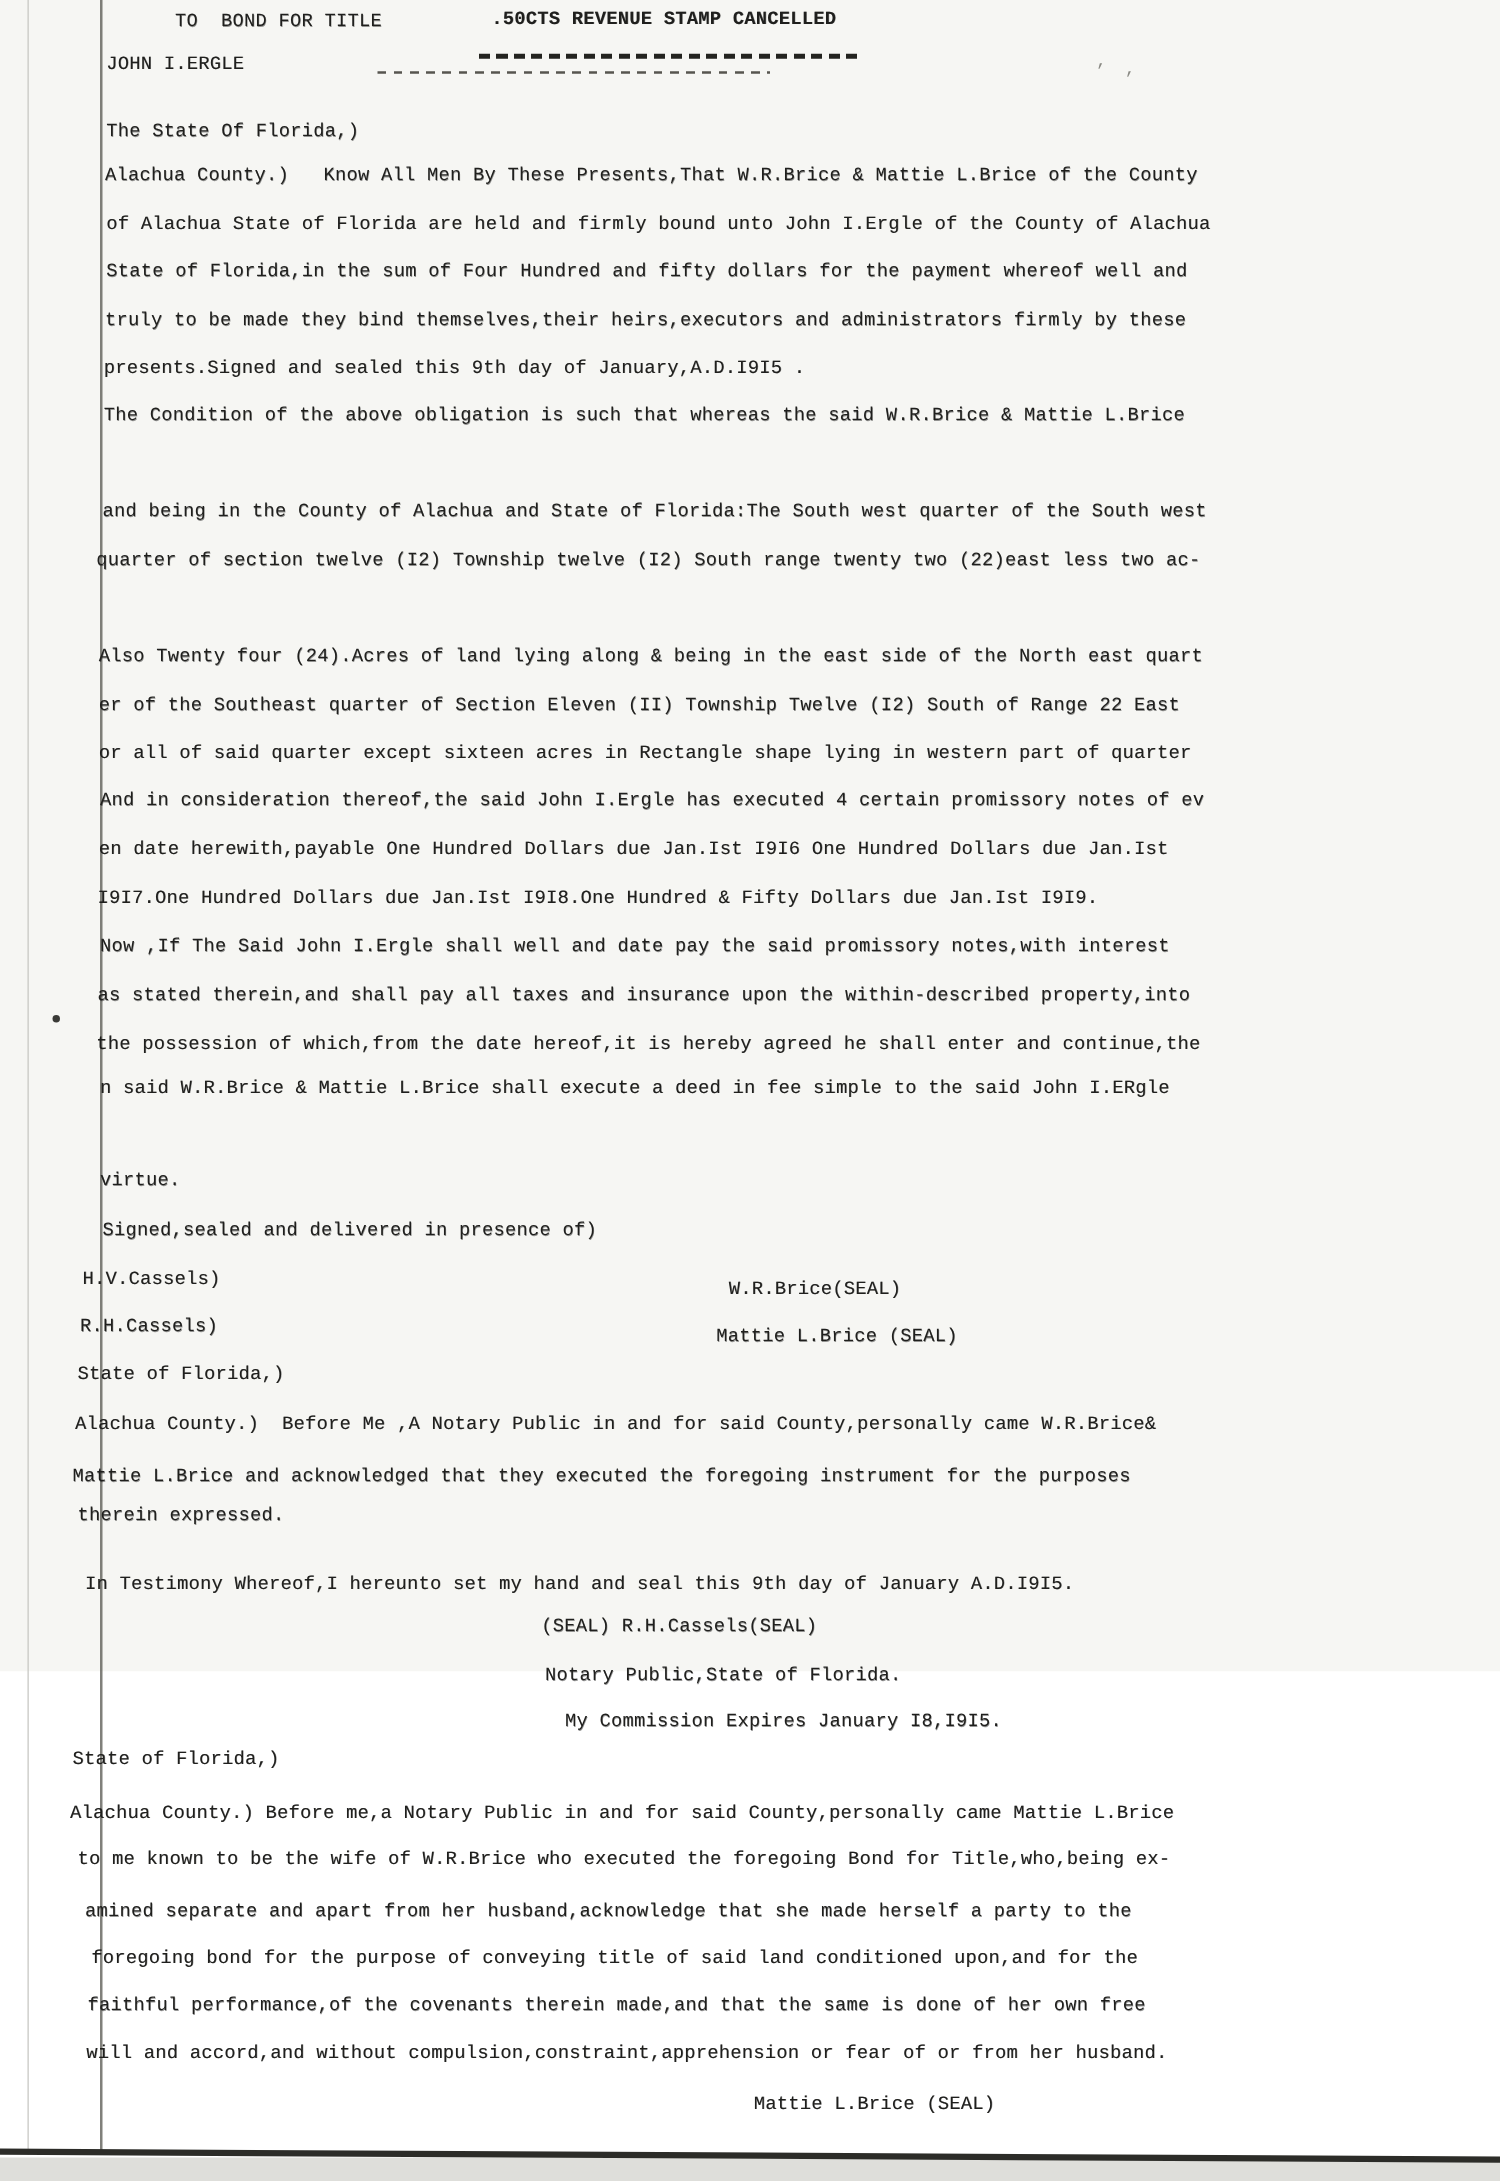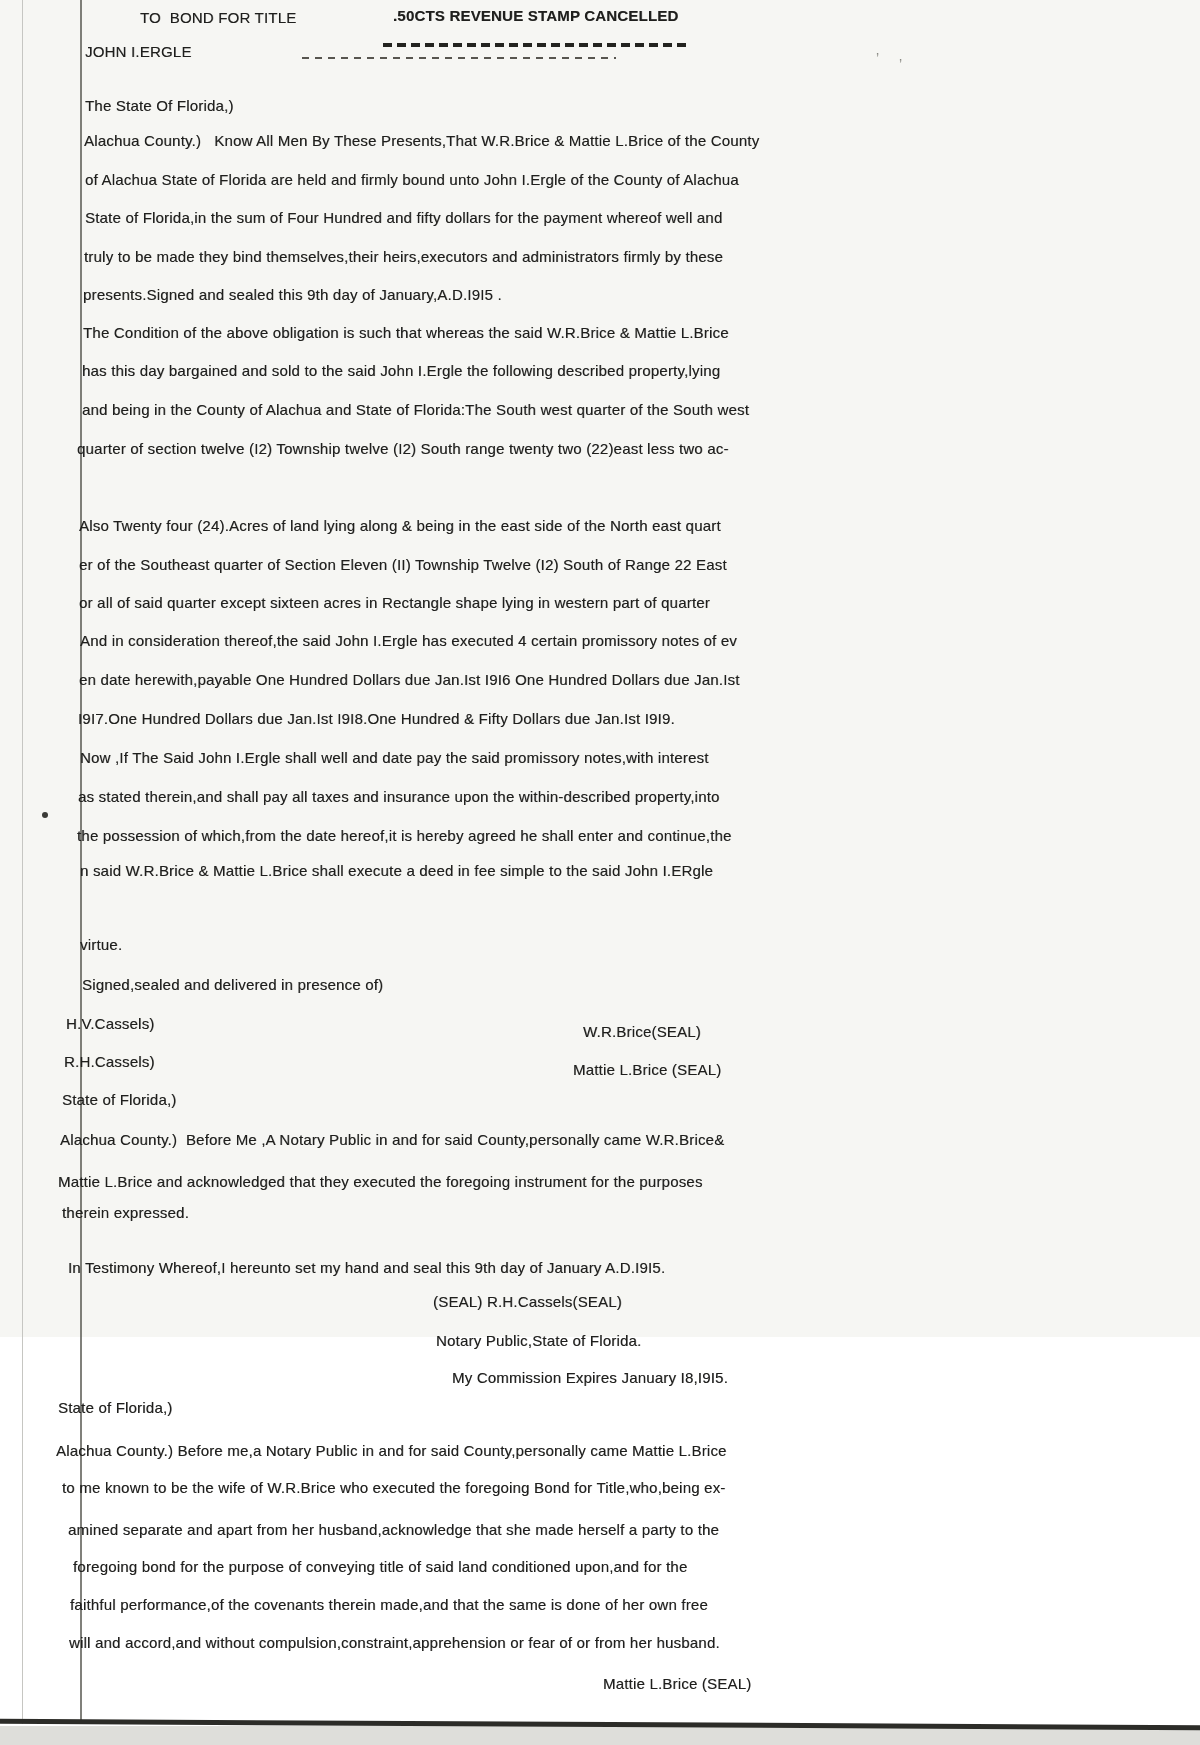--- a/index.html
+++ b/index.html
@@ -1,20 +1,20 @@
 <!DOCTYPE html>
 <html><head>
 <meta charset="utf-8">
 <style>
   html,body{margin:0;padding:0;}
   body{width:1200px;height:1745px;overflow:hidden;}
   .page{
     position:relative;width:1200px;height:1337px;
     background:#f6f6f3;
-    font-family:Liberation Sans, sans-serif;
+    font-family:Liberation Mono, monospace;
     color:#1f1f1d;
   }
   .ln{
     position:absolute;
     font-size:15px;
     line-height:19px;
     letter-spacing:.2px;
     white-space:pre;
     text-shadow:.4px .4px .5px rgba(25,25,25,.45);
   }
@@ -60,21 +60,20 @@
   <div class="dash-heavy"></div>
   <div class="dash-light"></div>
 
   <div class="ln" style="left:85px;top:96px">The State Of Florida,)</div>
   <div class="ln" style="left:84px;top:131px">Alachua County.)   Know All Men By These Presents,That W.R.Brice &amp; Mattie L.Brice of the County</div>
   <div class="ln" style="left:85px;top:208px">State of Florida,in the sum of Four Hundred and fifty dollars for the payment whereof well and</div>
   <div class="ln" style="left:85px;top:170px">of Alachua State of Florida are held and firmly bound unto John I.Ergle of the County of Alachua</div>
   <div class="ln" style="left:84px;top:247px">truly to be made they bind themselves,their heirs,executors and administrators firmly by these</div>
   <div class="ln" style="left:83px;top:285px">presents.Signed and sealed this 9th day of January,A.D.I9I5 .</div>
   <div class="ln" style="left:83px;top:323px">The Condition of the above obligation is such that whereas the said W.R.Brice &amp; Mattie L.Brice</div>
-  <div class="ln" style="left:82px;top:361px">has this day bargained and sold to the said John I.Ergle the following described property,lying</div>
   <div class="ln" style="left:82px;top:400px">and being in the County of Alachua and State of Florida:The South west quarter of the South west</div>
   <div class="ln" style="left:77px;top:439px">quarter of section twelve (I2) Township twelve (I2) South range twenty two (22)east less two ac-</div>
   <div class="ln" style="left:79px;top:516px">Also Twenty four (24).Acres of land lying along &amp; being in the east side of the North east quart</div>
   <div class="ln" style="left:79px;top:555px">er of the Southeast quarter of Section Eleven (II) Township Twelve (I2) South of Range 22 East</div>
   <div class="ln" style="left:79px;top:593px">or all of said quarter except sixteen acres in Rectangle shape lying in western part of quarter</div>
   <div class="ln" style="left:80px;top:631px">And in consideration thereof,the said John I.Ergle has executed 4 certain promissory notes of ev</div>
   <div class="ln" style="left:79px;top:670px">en date herewith,payable One Hundred Dollars due Jan.Ist I9I6 One Hundred Dollars due Jan.Ist</div>
   <div class="ln" style="left:78px;top:709px">I9I7.One Hundred Dollars due Jan.Ist I9I8.One Hundred &amp; Fifty Dollars due Jan.Ist I9I9.</div>
   <div class="ln" style="left:80px;top:748px">Now ,If The Said John I.Ergle shall well and date pay the said promissory notes,with interest</div>
   <div class="ln" style="left:78px;top:787px">as stated therein,and shall pay all taxes and insurance upon the within-described property,into</div>

